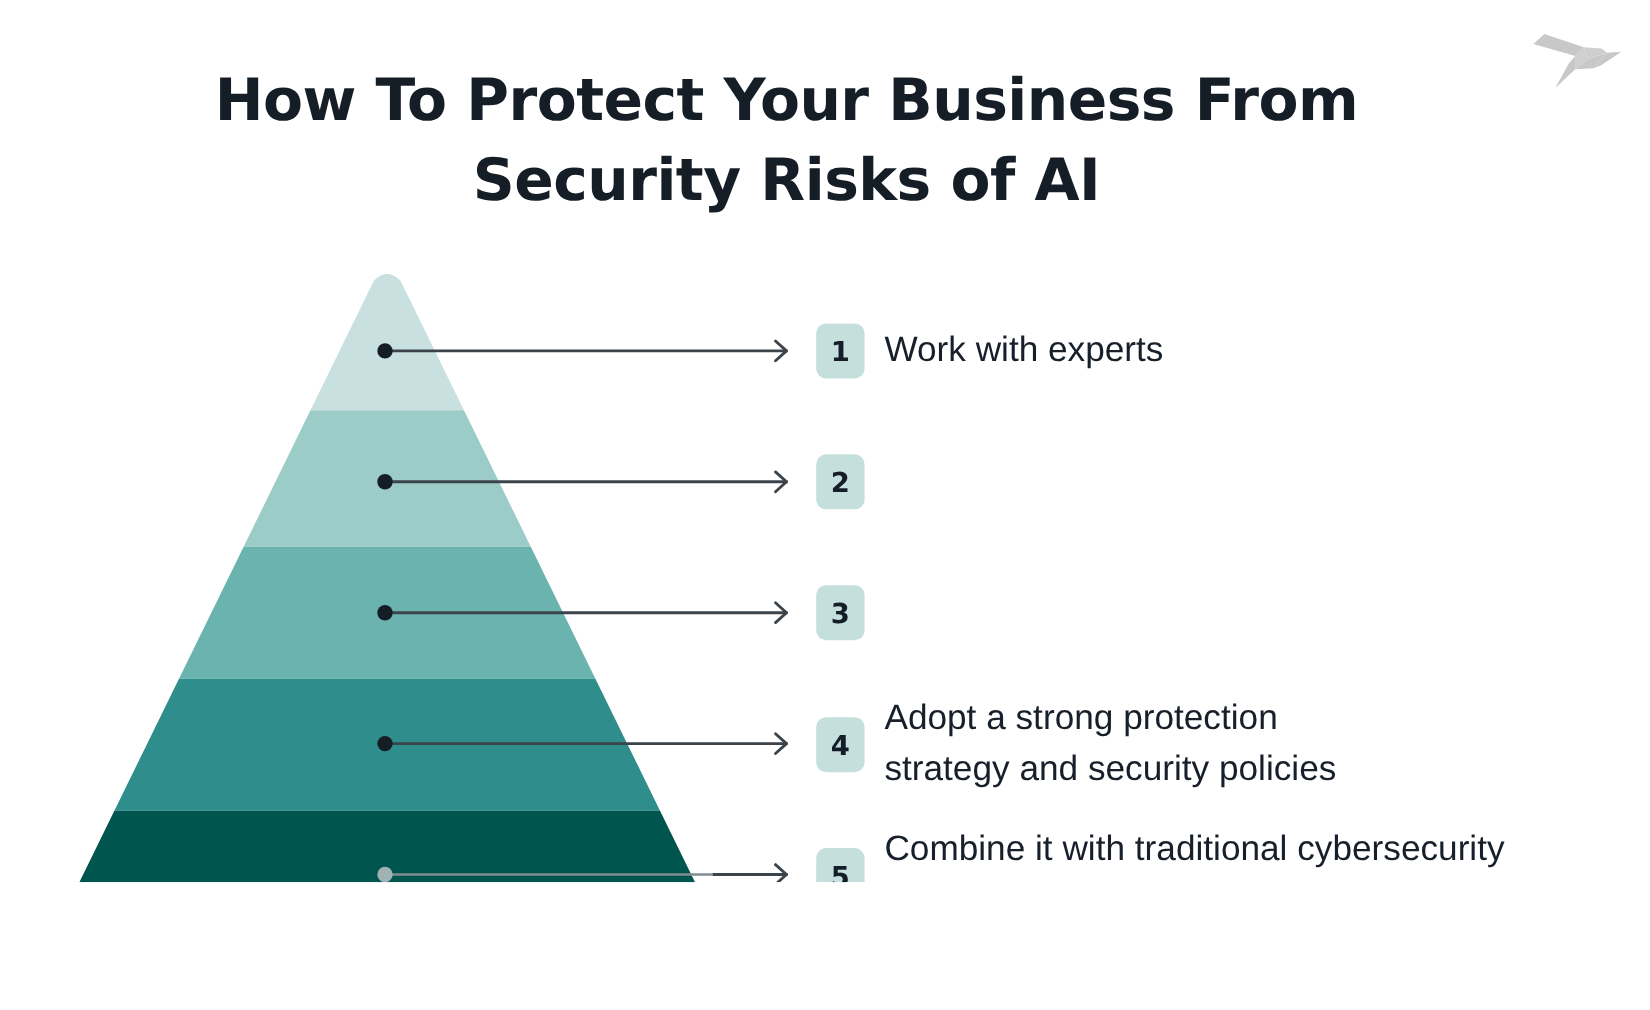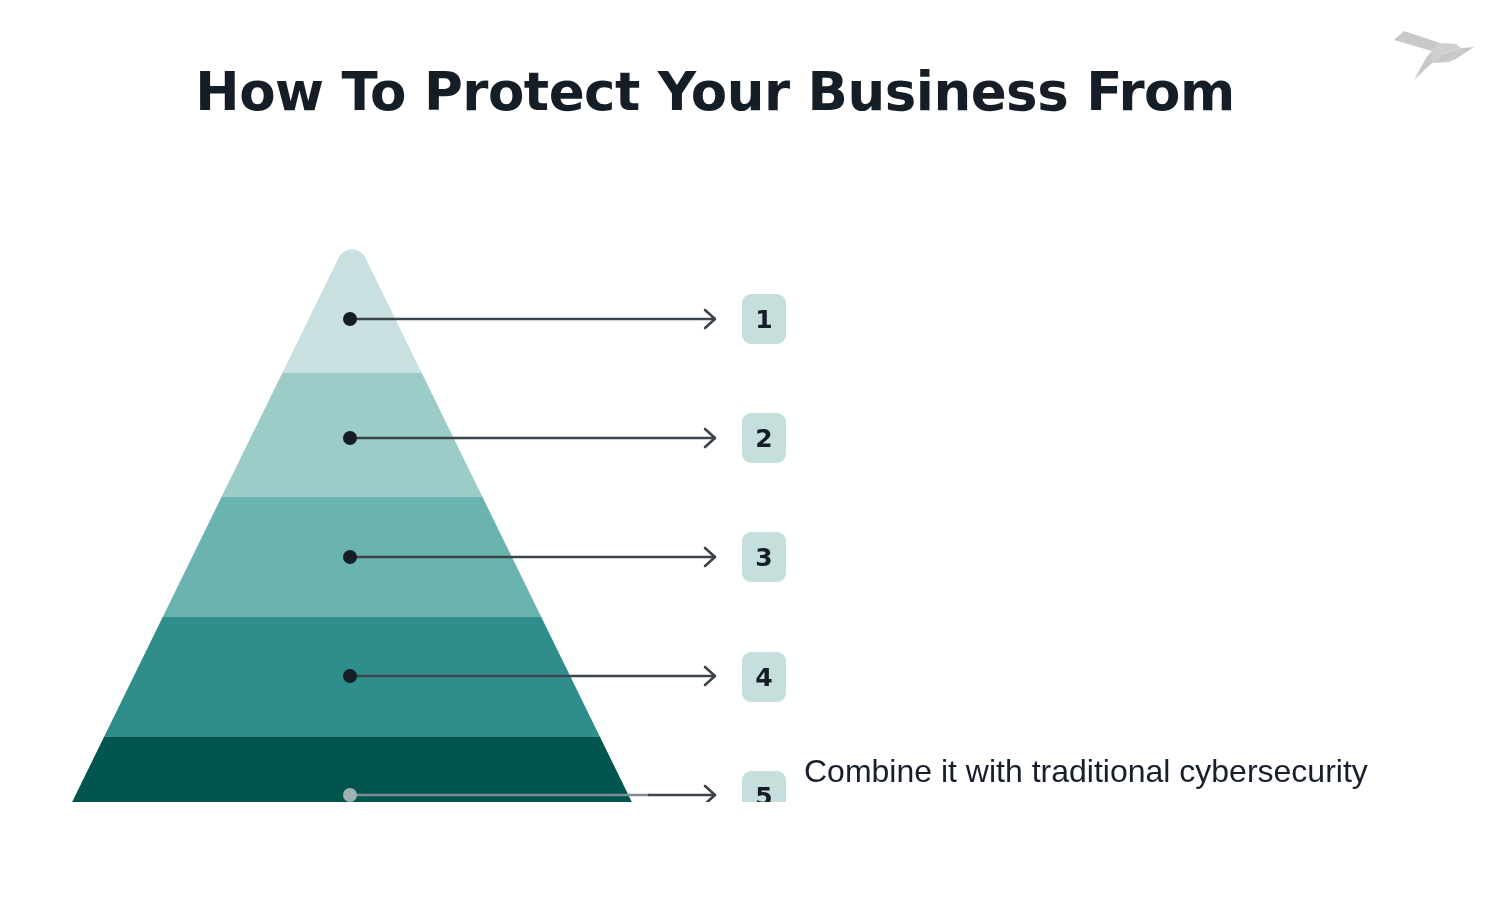--- a/index.html
+++ b/index.html
@@ -111,20 +111,21 @@
       <polygon points="54,25 46,33 46,45 57,36" fill="#cfcfcf"></polygon>
       <polygon points="46,33 46,45 28,62 40,40" fill="#c8c8c8"></polygon>
       <polygon points="57,36 46,45 63,44 75,30" fill="#c8c8c8"></polygon>
       <polygon points="54,25 57,36 75,30 70,26" fill="#cfcfcf"></polygon>
       <polygon points="63,44 75,30 88,29 70,41" fill="#c8c8c8"></polygon>
     </svg>
   </div>
 
   <div id="title">
     <div>How To Protect Your Business From</div>
+    <div>Security Risks of AI</div>
   </div>
 
   <div id="pyramid">
     <svg viewBox="0 0 625 625" width="625" height="625" aria-hidden="true">
       <defs>
         <clipPath id="pyr-clip">
           <path d="M 300 10
                    Q 312 -2 324 10
                    L 608 590
                    Q 620 612 598 612
@@ -172,32 +173,35 @@
     <g>
       <line x1="350" y1="795" x2="650" y2="795" stroke="#7f8e90" stroke-width="2.4"></line>
       <line x1="648" y1="795" x2="716" y2="795" stroke="#3c444b" stroke-width="2.6"></line>
       <polyline points="705,786 715,795 705,804" fill="none" stroke="#3c444b" stroke-width="2.6" stroke-linecap="round" stroke-linejoin="round"></polyline>
       <circle cx="350" cy="795" r="7" fill="#9fb3b2"></circle>
     </g>
   </svg>
 
   <div class="item-row" id="row-1">
     <div class="badge">1</div>
+    <div class="item-text">Work with experts</div>
   </div>
 
   <div class="item-row" id="row-2">
     <div class="badge">2</div>
   </div>
 
   <div class="item-row" id="row-3">
     <div class="badge">3</div>
   </div>
 
   <div class="item-row" id="row-4">
     <div class="badge">4</div>
+    <div class="item-text">Adopt a strong protection
+strategy and security policies</div>
   </div>
 
   <div class="item-row" id="row-5">
     <div class="badge">5</div>
     <div class="item-text">Combine it with traditional cybersecurity
 methods, tools, techniques</div>
   </div>
 
 </div>
 

